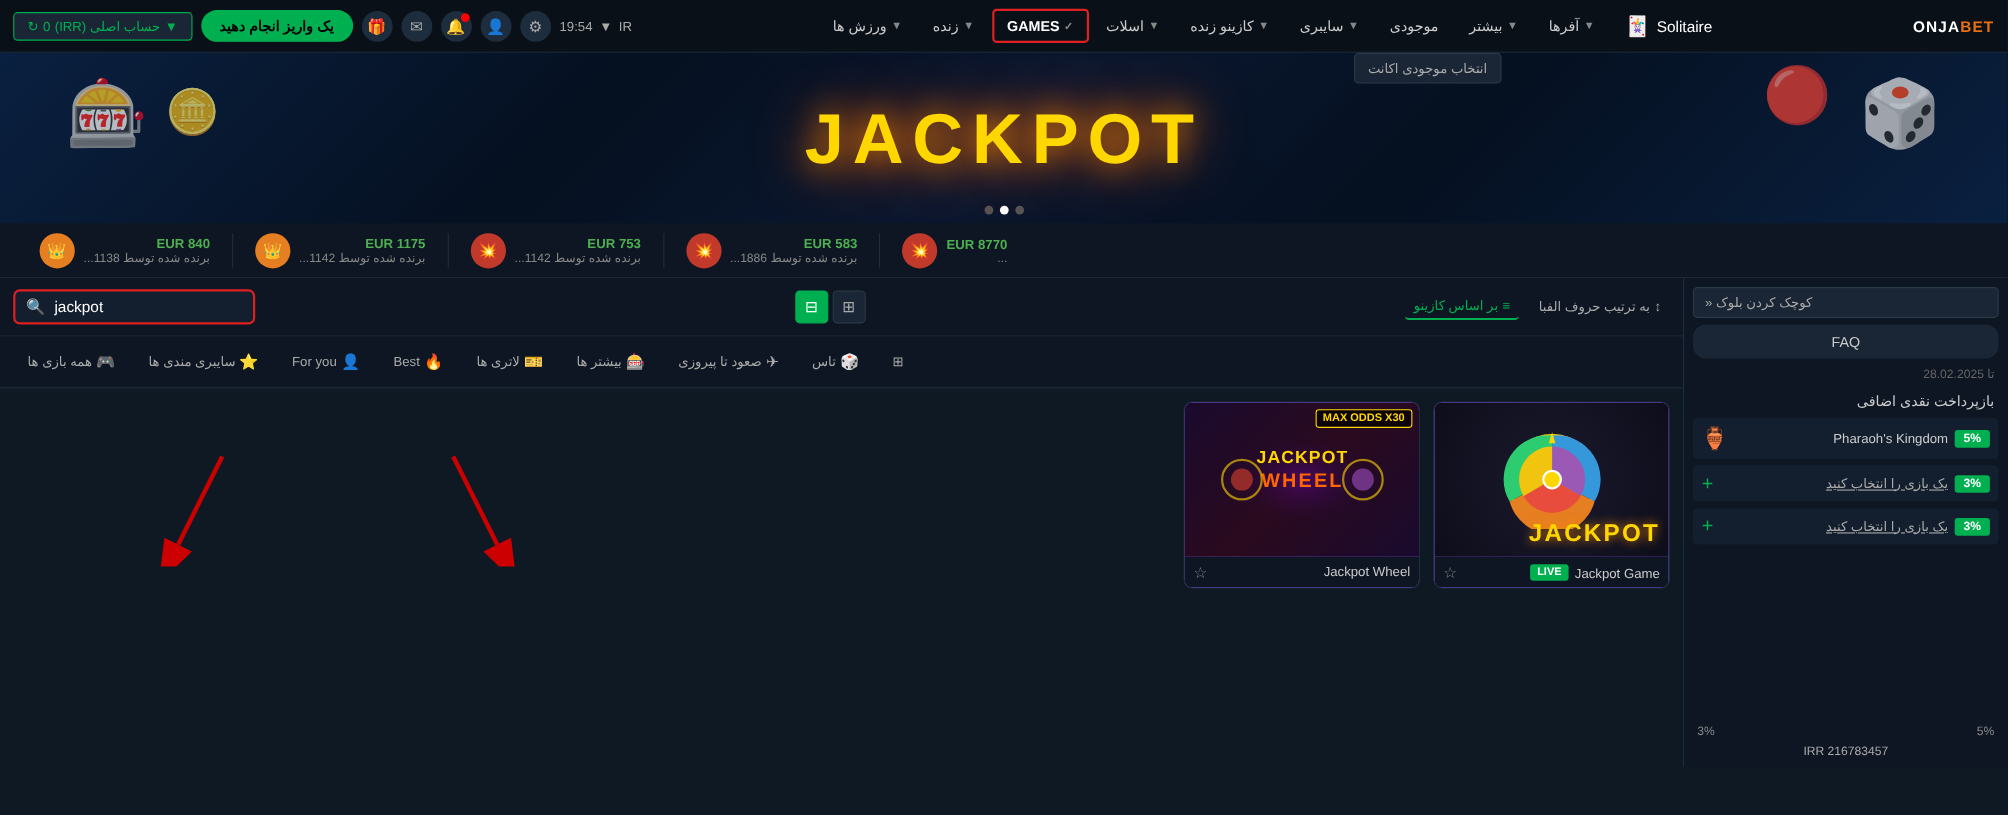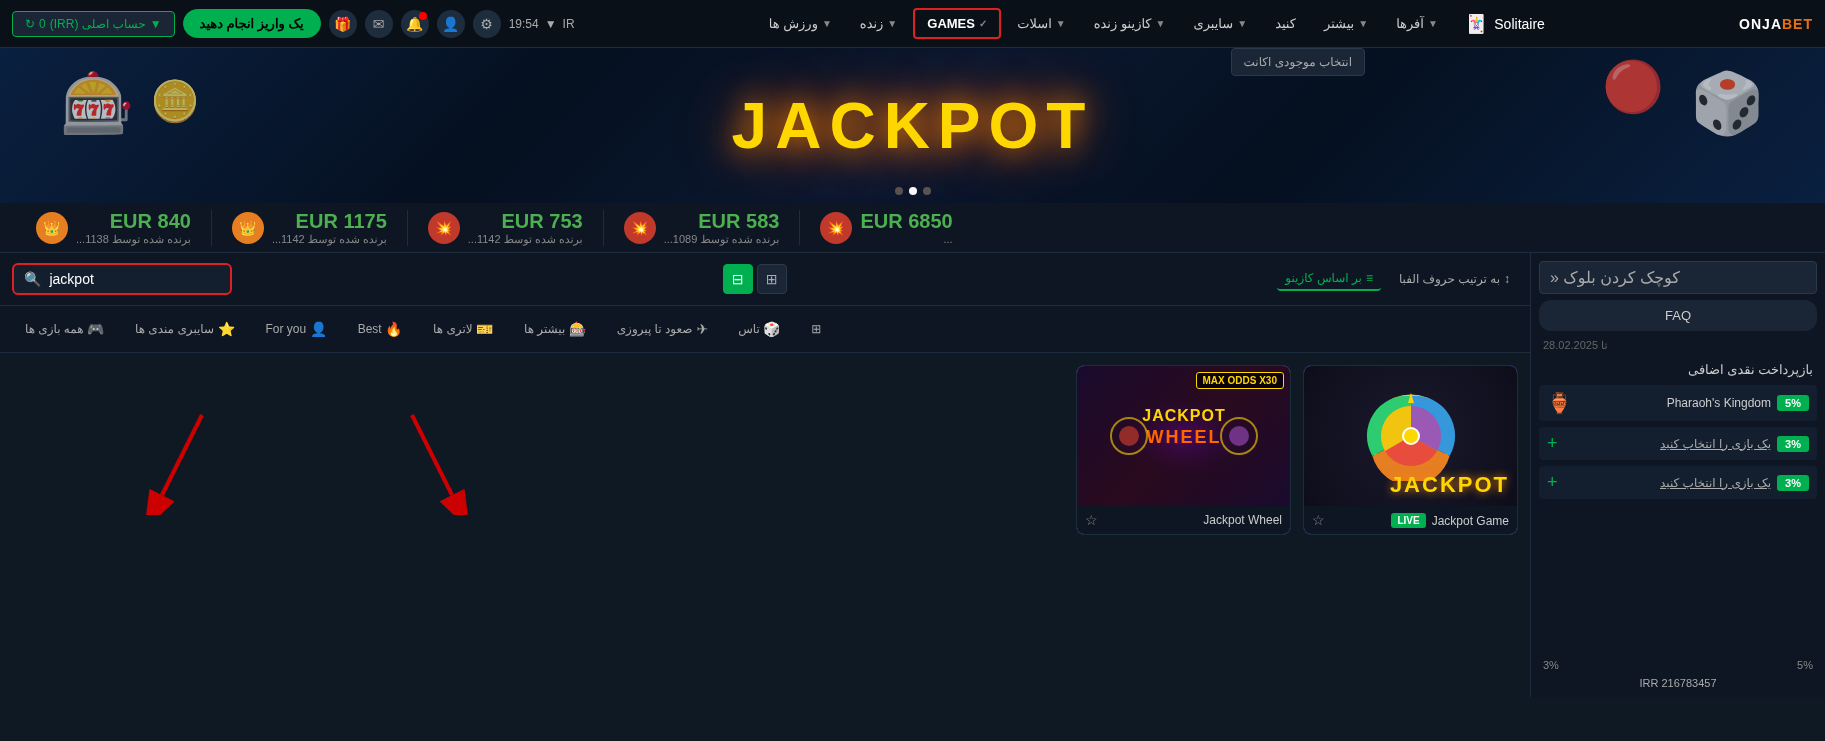--- a/index.html
+++ b/index.html
@@ -173,21 +173,21 @@
       display: flex;
       align-items: center;
       gap: 8px;
       padding: 0 20px;
       border-left: 1px solid #1e2d3d;
       flex-direction: row-reverse;
     }
     .jackpot-item:first-child { border-left: none; }
     .jackpot-amount {
       color: #4CAF50;
-      font-size: 20px;
+      font-size: 12px;
       font-weight: bold;
     }
     .jackpot-sub {
       color: #888;
       font-size: 11px;
       direction: rtl;
     }
     .jackpot-avatar {
       width: 32px; height: 32px;
       border-radius: 50%;
@@ -218,38 +218,39 @@
       overflow-y: auto;
       flex-shrink: 0;
     }
     .sidebar-collapse-btn {
       background: #1a2535;
       border: 1px solid #2a3a4a;
       color: #aaa;
       padding: 6px 10px;
       border-radius: 4px;
       cursor: pointer;
-      font-size: 16px;
+      font-size: 12px;
       text-align: right;
       display: flex;
       align-items: center;
       justify-content: flex-end;
       gap: 4px;
     }
     .sidebar-faq {
       background: #1a2535;
       padding: 8px 12px;
       border-radius: 12px;
       color: #ccc;
       font-size: 13px;
       text-align: center;
     }
     .sidebar-date {
       color: #666;
       font-size: 11px;
+      text-align: right;
       padding: 2px 4px;
       direction: ltr;
     }
     .sidebar-bet-item {
       display: flex;
       align-items: center;
       gap: 6px;
       background: #131f2e;
       border-radius: 4px;
       padding: 6px 8px;
@@ -540,21 +541,21 @@
     </div>
     <div class="main-nav-item">
       <span class="chevron">▼</span>
       <span>کازینو زنده</span>
     </div>
     <div class="main-nav-item">
       <span class="chevron">▼</span>
       <span>سایبری</span>
     </div>
     <div class="main-nav-item">
-      <span>کنید</span>
+      <span>موجودی</span>
     </div>
     <div class="main-nav-item">
       <span class="chevron">▼</span>
       <span>بیشتر</span>
     </div>
     <div class="main-nav-item">
       <span class="chevron">▼</span>
       <span>آفرها</span>
     </div>
 
@@ -629,27 +630,27 @@
     <div class="jackpot-avatar avatar-crash">💥</div>
     <div>
       <div class="jackpot-amount">EUR 753</div>
       <div class="jackpot-sub">برنده شده توسط 1142...</div>
     </div>
   </div>
   <div class="jackpot-item">
     <div class="jackpot-avatar avatar-crash">💥</div>
     <div>
       <div class="jackpot-amount">EUR 583</div>
-      <div class="jackpot-sub">برنده شده توسط 1089...</div>
+      <div class="jackpot-sub">برنده شده توسط 1886...</div>
     </div>
   </div>
   <div class="jackpot-item">
     <div class="jackpot-avatar avatar-crash">💥</div>
     <div>
-      <div class="jackpot-amount">EUR 6850</div>
+      <div class="jackpot-amount">EUR 8770</div>
       <div class="jackpot-sub">...</div>
     </div>
   </div>
 </div>
 
 <div class="content-area">
 
   <div class="sidebar">
     <button class="sidebar-collapse-btn">
       <span>کوچک کردن بلوک «</span>

